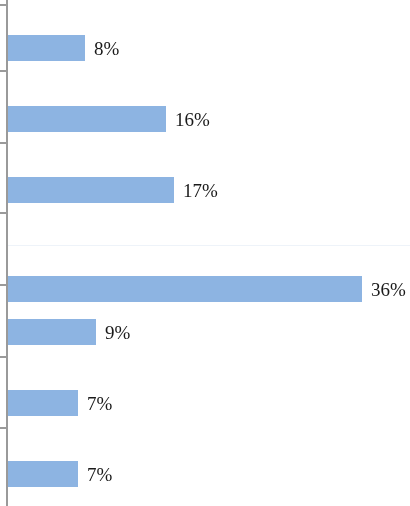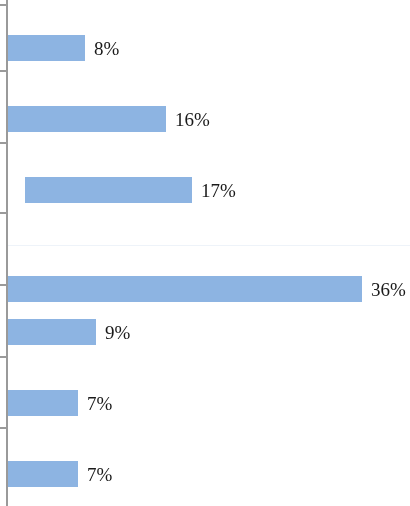--- a/index.html
+++ b/index.html
@@ -81,21 +81,21 @@
     <div class="bar-row" style="top:35px;">
       <div class="bar" style="width:78px;"></div>
       <div class="bar-label">8%</div>
     </div>
 
     <div class="bar-row" style="top:106px;">
       <div class="bar" style="width:159px;"></div>
       <div class="bar-label">16%</div>
     </div>
 
-    <div class="bar-row" style="top:177px;padding-left:18px;">
+    <div class="bar-row" style="top:177px;">
       <div class="bar" style="width:167px;"></div>
       <div class="bar-label">17%</div>
     </div>
 
     <div class="bar-row" style="top:248px;margin-top:28px;">
       <div class="bar" style="width:355px;"></div>
       <div class="bar-label">36%</div>
     </div>
 
     <div class="bar-row" style="top:319px;">

